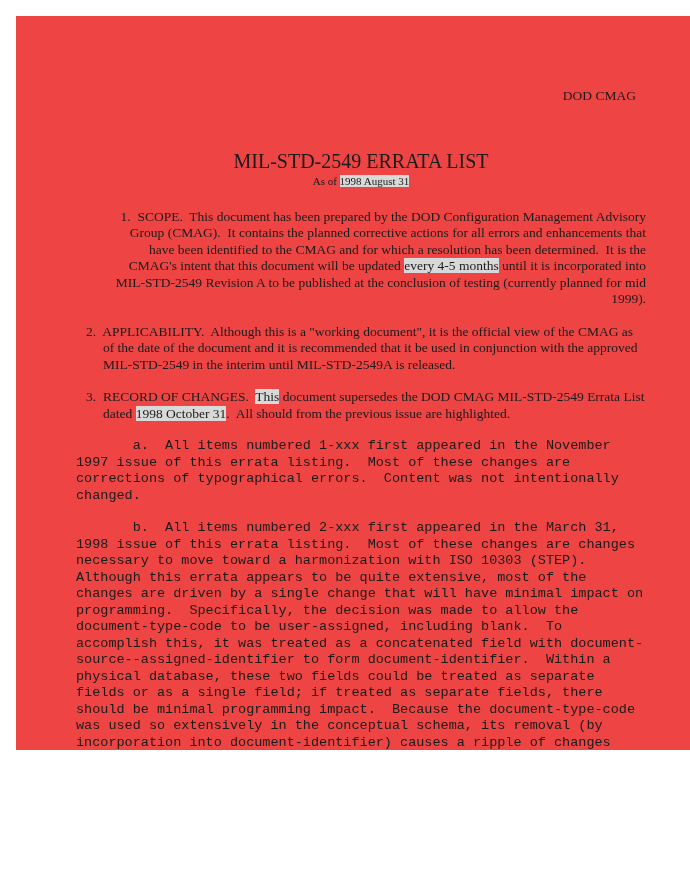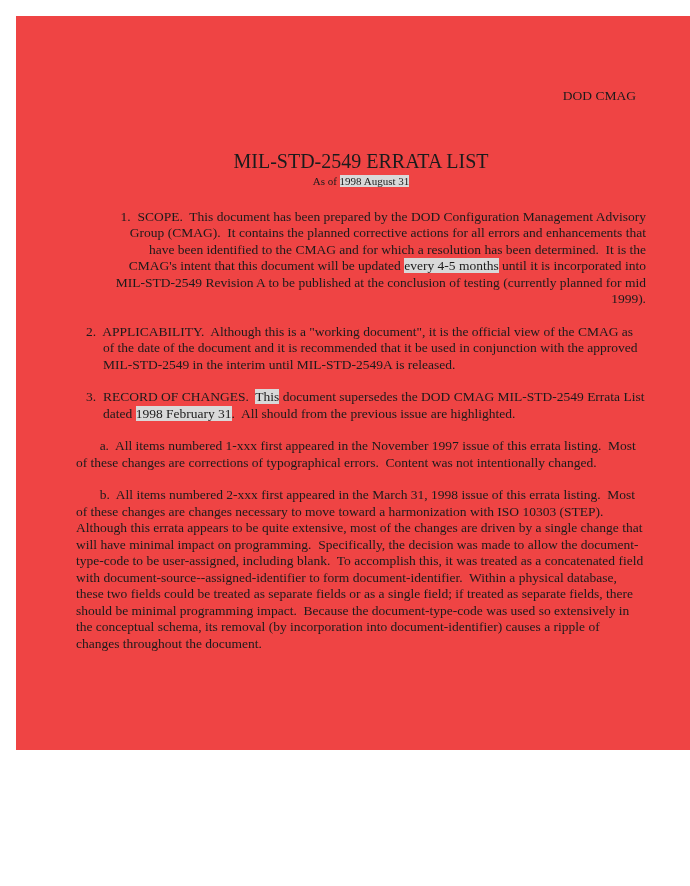--- a/index.html
+++ b/index.html
@@ -41,21 +41,21 @@
     margin: 16px 0 0 0;
     white-space: pre-wrap;
   }
   .content p:first-child { margin-top: 0; text-align: right; }
   
   p.numbered {
     padding-left: 27px;
     text-indent: -17px;
   }
   
-  p.lettered { padding-left: 0; }
+  p.lettered { padding-left: 0; font-family: Liberation Mono, monospace; }
   .hl { background: #d9d9d9; }
   .footer {
     position: absolute;
     left: 60px;
     right: 60px;
     top: 792px;
     height: 17px;
   }
   .footer .page-num { text-align: center; }
   .footer .errata-label {
@@ -75,21 +75,21 @@
   <div class="title-block">
     <div class="doc-title">MIL-STD-2549 ERRATA LIST</div>
     <div class="doc-subtitle"><span>As of </span><span class="hl">1998 August 31</span></div>
   </div>
 
   <div class="content">
     <p class="numbered"><span>1.  SCOPE.  This document has been prepared by the DOD Configuration Management Advisory Group (CMAG).  It contains the planned corrective actions for all errors and enhancements that have been identified to the CMAG and for which a resolution has been determined.  It is the CMAG's intent that this document will be updated </span><span class="hl">every 4-5 months</span><span> until it is incorporated into MIL-STD-2549 Revision A to be published at the conclusion of testing (currently planned for mid 1999).</span></p>
 
     <p class="numbered"><span>2.  APPLICABILITY.  Although this is a "working document", it is the official view of the CMAG as of the date of the document and it is recommended that it be used in conjunction with the approved MIL-STD-2549 in the interim until MIL-STD-2549A is released.</span></p>
 
-    <p class="numbered"><span>3.  RECORD OF CHANGES.  </span><span class="hl">This</span><span> document supersedes the DOD CMAG MIL-STD-2549 Errata List dated </span><span class="hl">1998 February 31</span><span>.  All should from the previous issue are highlighted.</span></p>
+    <p class="numbered"><span>3.  RECORD OF CHANGES.  </span><span class="hl">This</span><span> document supersedes the DOD CMAG MIL-STD-2549 Errata List dated </span><span class="hl">1998 October 31</span><span>.  All should from the previous issue are highlighted.</span></p>
 
     <p class="lettered"><span>       a.  All items numbered 1-xxx first appeared in the November 1997 issue of this errata listing.  Most of these changes are corrections of typographical errors.  Content was not intentionally changed.</span></p>
 
     <p class="lettered"><span>       b.  All items numbered 2-xxx first appeared in the March 31, 1998 issue of this errata listing.  Most of these changes are changes necessary to move toward a harmonization with ISO 10303 (STEP).  Although this errata appears to be quite extensive, most of the changes are driven by a single change that will have minimal impact on programming.  Specifically, the decision was made to allow the document-type-code to be user-assigned, including blank.  To accomplish this, it was treated as a concatenated field with document-source--assigned-identifier to form document-identifier.  Within a physical database, these two fields could be treated as separate fields or as a single field; if treated as separate fields, there should be minimal programming impact.  Because the document-type-code was used so extensively in the conceptual schema, its removal (by incorporation into document-identifier) causes a ripple of changes throughout the document.</span></p>
 
   </div>
 
   <div class="footer">
     <div class="page-num">1</div>
     <div class="errata-label">ERRATA:  1998 August 31</div>

